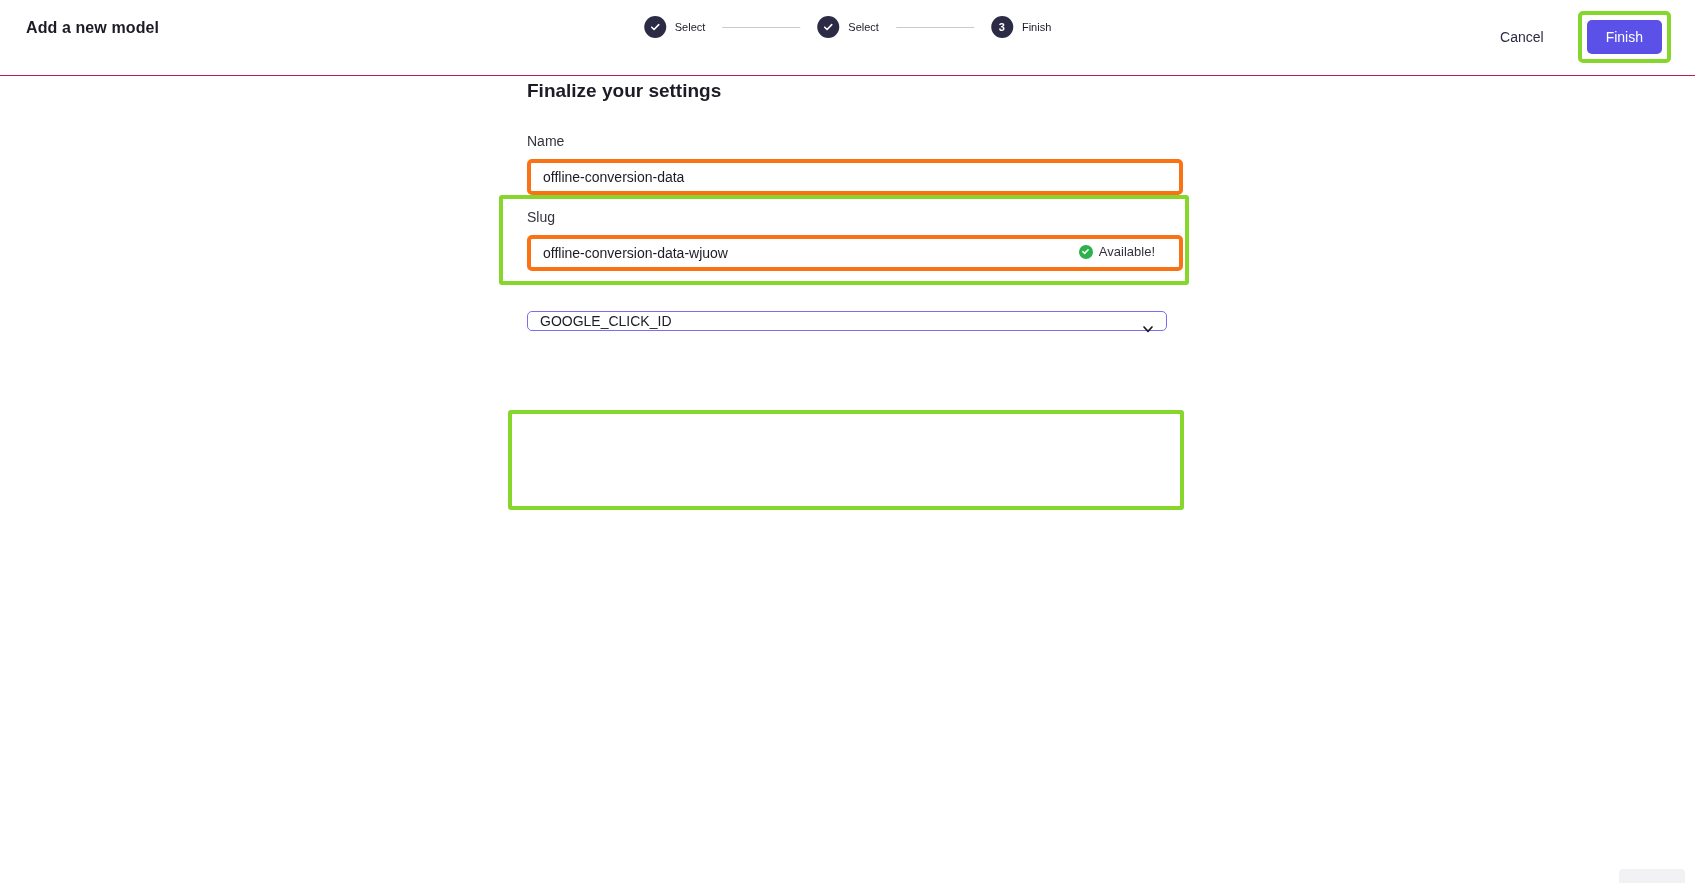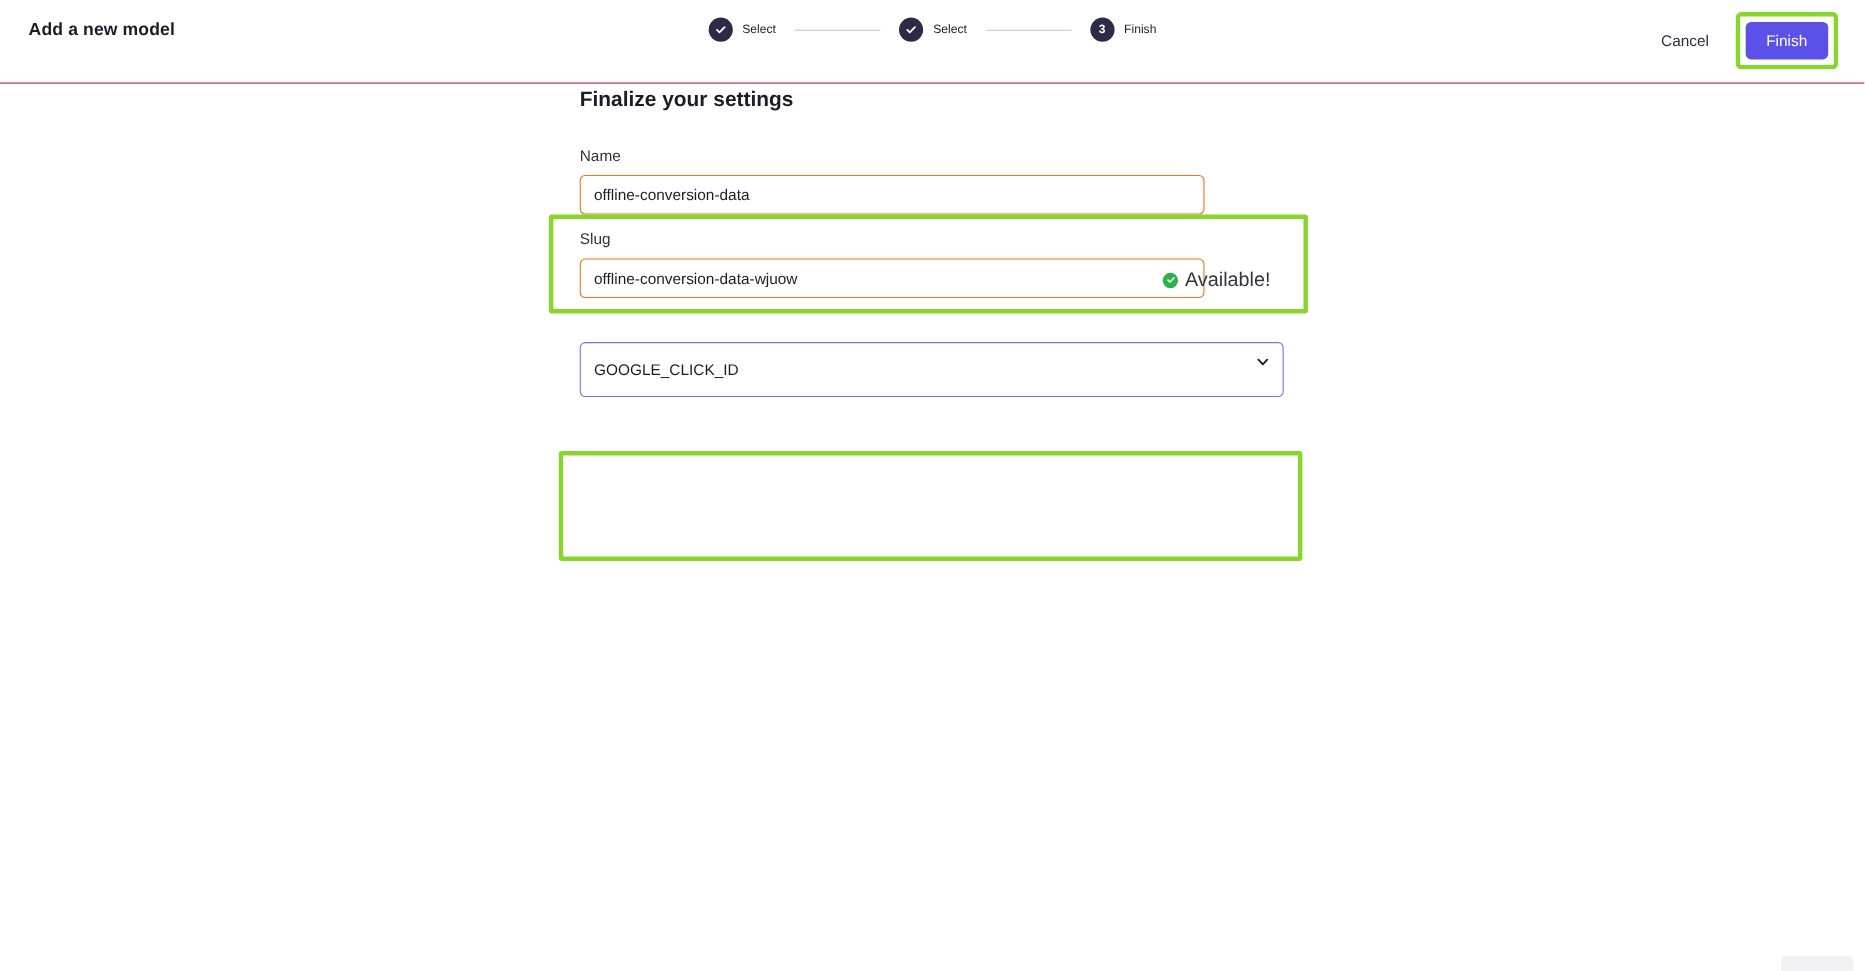--- a/index.html
+++ b/index.html
@@ -75,21 +75,21 @@
     margin: 0 17px;
   }
 
   
   .top-actions {
     position: absolute;
     right: 24px;
     top: 11px;
     display: flex;
     align-items: center;
-    gap: 14px;
+    gap: 24px;
   }
   .btn-cancel {
     font-size: 14px;
     color: #2b2b45;
     background: transparent;
     border: none;
     padding: 9px 10px;
     cursor: pointer;
     font-family: inherit;
   }
@@ -148,65 +148,65 @@
     color: #ffffff;
     font-size: 10px;
     font-weight: bold;
     display: inline-flex;
     align-items: center;
     justify-content: center;
     line-height: 1;
     font-family: "Liberation Serif", serif;
   }
   .text-input {
-    width: 568px;
+    width: 656px;
     height: 36px;
     box-sizing: border-box;
-    border: 1px solid #f97316;
+    border: 4px solid #f97316;
     border-radius: 5px;
     padding: 0 12px;
     font-size: 14px;
     color: #1c1c26;
     background: #ffffff;
     font-family: inherit;
     outline: none;
   }
   .slug-row {
     position: relative;
     width: 640px;
   }
   .slug-status {
     position: absolute;
     right: 12px;
     top: 9px;
     display: flex;
     align-items: center;
     gap: 6px;
-    font-size: 18px;
+    font-size: 13px;
     color: #33333f;
   }
   .check-badge {
     width: 14px;
     height: 14px;
     border-radius: 50%;
     background: #2bb24a;
     display: inline-flex;
     align-items: center;
     justify-content: center;
   }
   .check-badge svg { display: block; }
 
   
   .select-wrap {
     position: relative;
     width: 640px;
   }
   .select-input {
     width: 640px;
-    height: 50px;
+    height: 20px;
     box-sizing: border-box;
     border: 1px solid #7a6ff0;
     border-radius: 5px;
     padding: 0 12px;
     font-size: 14px;
     color: #1c1c26;
     background: #ffffff;
     display: flex;
     align-items: center;
   }

